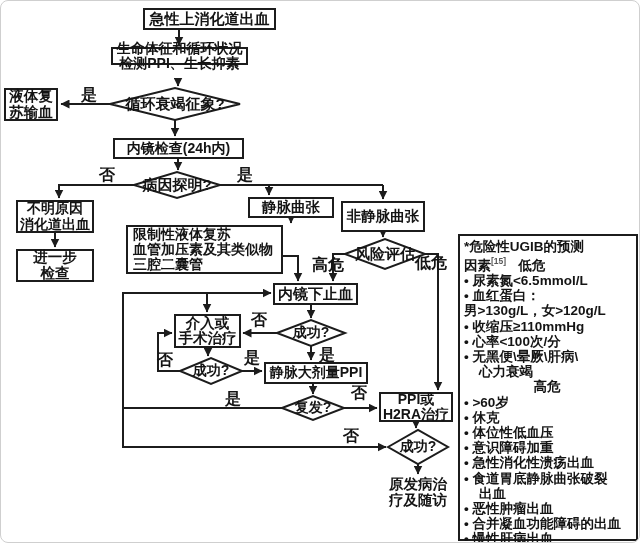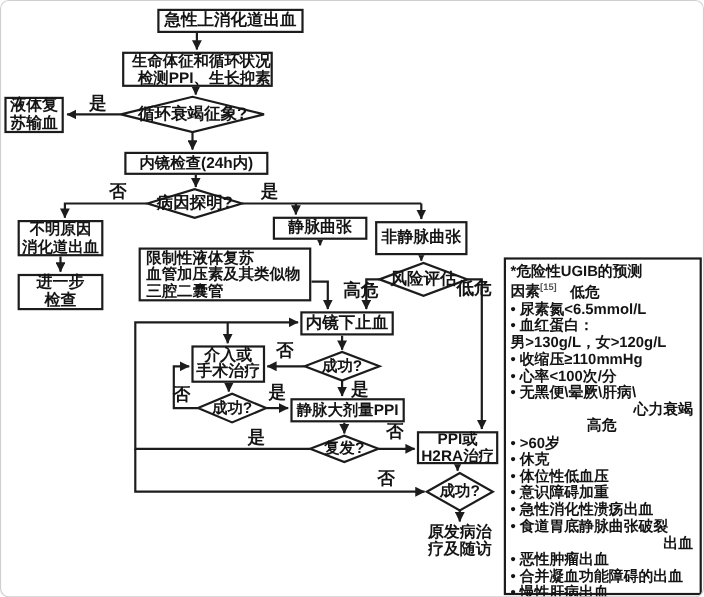--- a/index.html
+++ b/index.html
@@ -24,21 +24,21 @@
     font-size:15px;white-space:nowrap;background:transparent;
   }
   .dlabel.sm{font-size:14px;}
   .elabel{position:absolute;font-weight:700;font-size:16px;line-height:16px;white-space:nowrap;}
   .panel{
     position:absolute;left:457px;top:233px;width:180px;height:307px;box-sizing:border-box;
     border:2px solid #1c1c1c;background:#fff;padding:3px 6px 2px 4px;
     font-weight:700;font-size:13.5px;line-height:15.2px;white-space:nowrap;
   }
   .panel .ln{display:block;}
-  .panel .indent{padding-left:15px;text-align:right;}
+  .panel .indent{padding-left:15px;}
   .panel .center{text-align:center;}
   .panel sup{font-size:8.5px;color:#555;font-weight:700;}
   .panel .risk-gap{margin-left:12px;}
 </style>
 </head>
 <body>
 
 <div class="frame">
 
   <svg class="wires" viewBox="0 0 640 543">
@@ -85,21 +85,21 @@
       <polygon points="179,370 210,357 241,370 210,383"></polygon>
       <polygon points="281,407 312,395 343,407 312,419"></polygon>
       <polygon points="387,446 417,429 447,446 417,463"></polygon>
     </g>
   </svg>
 
   <div class="box" style="left:112px;top:7px;width:133px;height:22px;font-size:15px;margin-left:30px;">
     <span>急性上消化道出血</span>
   </div>
 
-  <div class="box" style="left:110px;top:46px;width:137px;height:32px;font-size:14px;align-items:flex-end;">
+  <div class="box" style="left:110px;top:46px;width:137px;height:18px;font-size:14px;">
     <span>生命体征和循环状况</span>
     <span>检测PPI、生长抑素</span>
   </div>
 
   <div class="box" style="left:3px;top:87px;width:54px;height:33px;">
     <span>液体复</span>
     <span>苏输血</span>
   </div>
 
   <div class="box" style="left:112px;top:137px;width:131px;height:21px;font-size:14px;">

